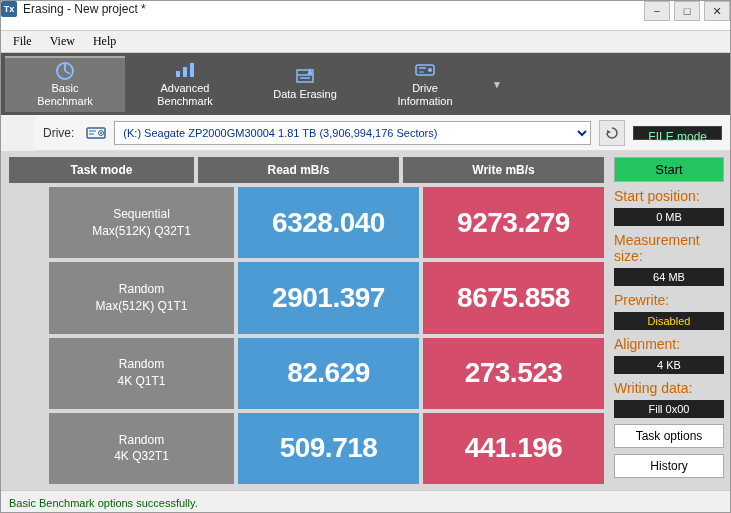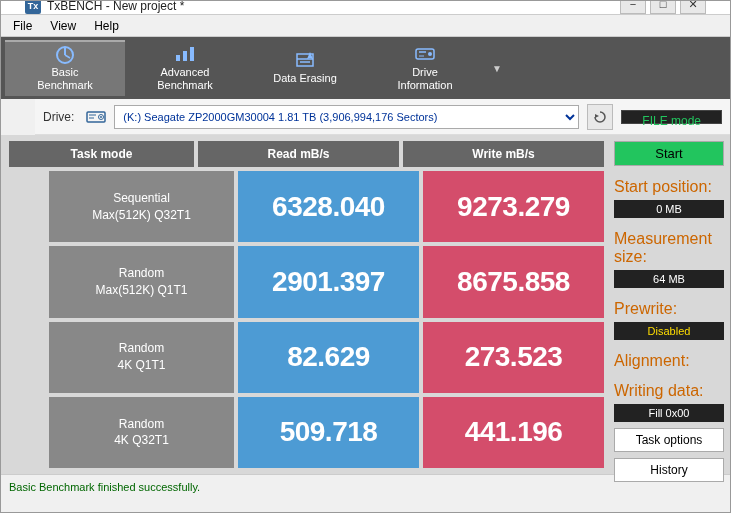--- a/index.html
+++ b/index.html
@@ -8,25 +8,25 @@
       font-size: 12px;
       background: #f0f0f0;
       width: 731px;
       height: 513px;
       overflow: hidden;
       border: 1px solid #999;
     }
     
     .title-bar {
       background: #fff;
-      height: 14px;
-      display: flex;
-      align-items: flex-end;
+      height: 30px;
+      display: flex;
+      align-items: flex-start;
       justify-content: space-between;
-      padding: 0 24px;
+      padding: 0 0;
       border-bottom: 1px solid #ccc;
     }
     .title-bar-left {
       display: flex;
       align-items: center;
       gap: 6px;
       font-size: 12px;
       color: #222;
     }
     .title-bar-icon {
@@ -60,20 +60,21 @@
     .title-btn.close { background: #e8e8e8; }
     
     .menu-bar {
       background: #f0f0f0;
       height: 22px;
       display: flex;
       align-items: center;
       padding: 0 4px;
       border-bottom: 1px solid #ccc;
       gap: 2px;
+      font-family: Liberation Serif, serif;
     }
     .menu-item {
       padding: 2px 8px;
       cursor: pointer;
       font-size: 12px;
       color: #000;
     }
     
     .toolbar {
       background: #555;
@@ -152,23 +153,23 @@
       border: 1px solid #bbb;
       background: #e8e8e8;
       display: flex;
       align-items: center;
       justify-content: center;
       cursor: pointer;
       font-size: 14px;
     }
     .file-mode-btn {
       background: #222;
-      color: #22c55e;
+      color: #86efac;
       border: 1px solid #444;
-      padding: 3px 20px;
+      padding: 3px 14px;
       font-size: 12px;
       cursor: pointer;
       height: 14px;
     }
     
     .main-content {
       display: flex;
       height: calc(513px - 30px - 22px - 62px - 36px - 24px);
       background: #d8d8d8;
     }
@@ -247,23 +248,23 @@
     .start-btn {
       background: #22c55e;
       border: 1px solid #aaa;
       padding: 4px 8px;
       cursor: pointer;
       font-size: 13px;
       width: 100%;
       text-align: center;
     }
     .panel-label {
-      font-size: 16px;
+      font-size: 14px;
       color: #cc6600;
-      margin-top: 8px;
+      margin-top: 2px;
     }
     .panel-value {
       background: #222;
       color: #fff;
       text-align: center;
       padding: 3px 4px;
       font-size: 11px;
       width: 100%;
     }
     .panel-value.yellow { color: #ffdd00; }
@@ -290,21 +291,21 @@
     }
   </style>
 </head>
 <body>
 
 <div class="title-bar">
   <div class="title-bar-left">
     <div class="title-bar-icon">
         <span>Tx</span>
       </div>
-    <span>TxBENCH - New project *</span>
+    <span>Erasing - New project *</span>
   </div>
   <div class="title-bar-controls">
     <button class="title-btn">−</button>
     <button class="title-btn">□</button>
     <button class="title-btn close">✕</button>
   </div>
 </div>
 
 <div class="menu-bar">
   <div class="menu-item">File</div>
@@ -418,22 +419,23 @@
 
   <div class="right-panel">
     <button class="start-btn">Start</button>
     <span class="panel-label">Start position:</span>
     <div class="panel-value">0 MB</div>
     <span class="panel-label">Measurement size:</span>
     <div class="panel-value">64 MB</div>
     <span class="panel-label">Prewrite:</span>
     <div class="panel-value yellow">Disabled</div>
     <span class="panel-label">Alignment:</span>
+    <div class="panel-value">4 KB</div>
     <span class="panel-label">Writing data:</span>
     <div class="panel-value">Fill 0x00</div>
     <button class="action-btn">Task options</button>
     <button class="action-btn">History</button>
   </div>
 </div>
 
 <div class="status-bar">
-  <span>Basic Benchmark finished successfully.</span>
+  <span>Basic Benchmark options successfully.</span>
 </div>
 
 </body></html>

